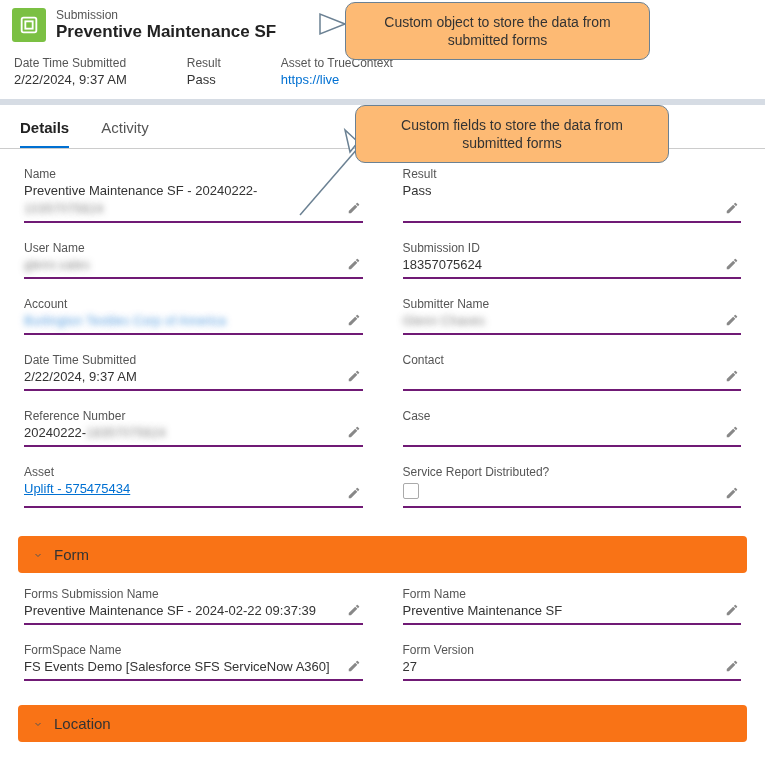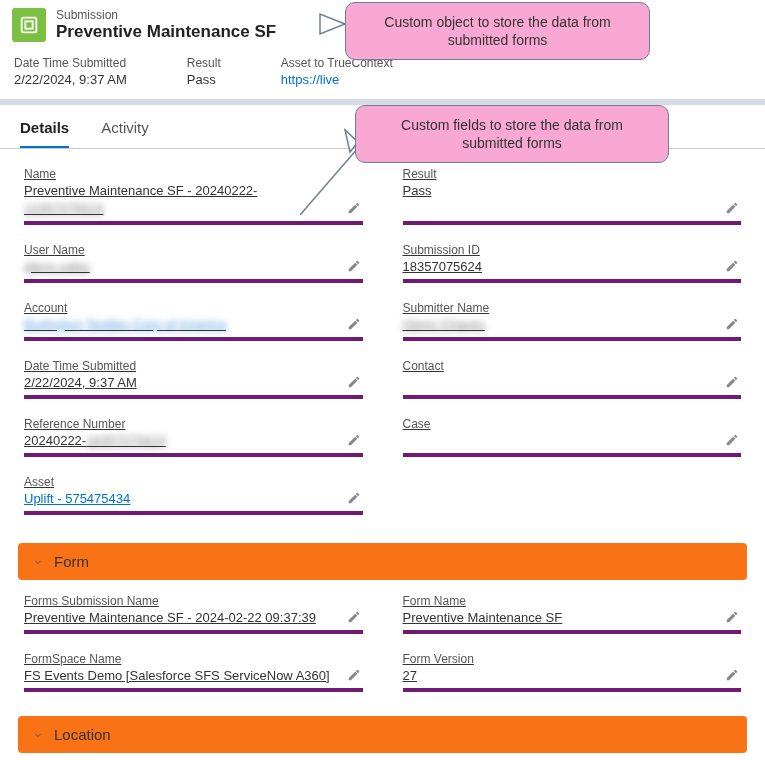--- a/index.html
+++ b/index.html
@@ -56,24 +56,23 @@
     padding: 18px 24px 10px 24px;
   }
   .field-grid {
     display: grid;
     grid-template-columns: 1fr 1fr;
     column-gap: 40px;
     row-gap: 18px;
   }
   .field {
     position: relative;
-    border-bottom: 4px solid #701a75;
+    border-bottom: 2px solid #701a75;
     padding: 0 28px 4px 0;
     min-height: 36px;
-    text-decoration: underline;
   }
   .field .lbl { font-size: 12px; color: #555; }
   .field .val { font-size: 13px; color: #333; margin-top: 2px; min-height: 16px; }
   .field .val.link-val { color: #0070d2; cursor: pointer; }
   .field .val.link-val.underline { text-decoration: underline; }
   .edit-icon {
     position: absolute;
     right: 2px;
     bottom: 6px;
     width: 14px; height: 14px;
@@ -105,21 +104,21 @@
     align-items: center;
     gap: 10px;
     cursor: pointer;
   }
   .section-header .chev { width: 12px; height: 12px; color: #555; }
   .section-header .title { font-size: 15px; color: #333; }
   .section-body { padding: 14px 24px 6px 24px; }
   
   .callout {
     position: absolute;
-    background: #f9a8d4;
+    background: #fdba74;
     border: 1.5px solid #6b8193;
     border-radius: 10px;
     padding: 10px 16px;
     font-size: 14px;
     color: #333;
     text-align: center;
     line-height: 1.3;
     z-index: 10;
   }
   .callout-line {
@@ -245,20 +244,27 @@
         </svg>
     </div>
 
     <div class="field">
       <div class="lbl">Asset</div>
       <div class="val link-val underline">Uplift - 575475434</div>
       <svg class="edit-icon" viewBox="0 0 24 24">
           <path d="M3 17.25V21h3.75l11-11-3.75-3.75-11 11zM20.7 7.04a1 1 0 0 0 0-1.41l-2.34-2.34a1 1 0 0 0-1.41 0l-1.83 1.83 3.75 3.75 1.83-1.83z" fill="currentColor"></path>
         </svg>
     </div>
+    <div class="field">
+      <div class="lbl">Service Report Distributed?</div>
+      <div class="checkbox"></div>
+      <svg class="edit-icon" viewBox="0 0 24 24">
+          <path d="M3 17.25V21h3.75l11-11-3.75-3.75-11 11zM20.7 7.04a1 1 0 0 0 0-1.41l-2.34-2.34a1 1 0 0 0-1.41 0l-1.83 1.83 3.75 3.75 1.83-1.83z" fill="currentColor"></path>
+        </svg>
+    </div>
   </div>
 </div>
 
 <div class="section-header">
   <svg class="chev" viewBox="0 0 24 24">
       <path d="M7 10l5 5 5-5" stroke="currentColor" stroke-width="2" fill="none"></path>
     </svg>
   <span class="title">Form</span>
 </div>
 <div class="section-body">

